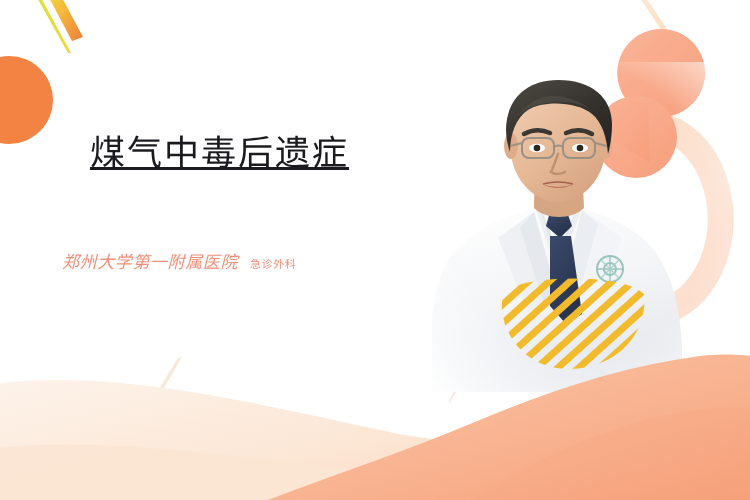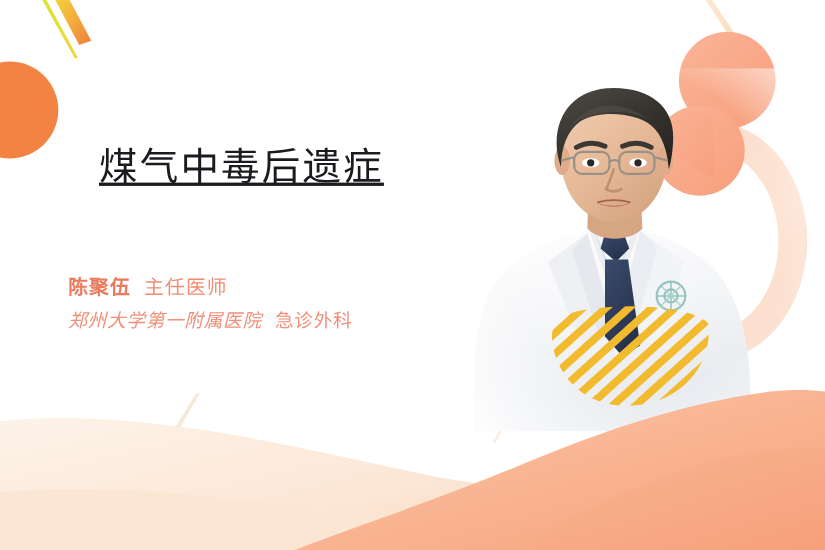--- a/index.html
+++ b/index.html
@@ -115,21 +115,21 @@
     margin-left: 12px;
   }
   .hospital {
     font-size: 17px;
     font-weight: 400;
     color: #f0907a;
     letter-spacing: 0.6px;
     font-style: italic;
   }
   .department {
-    font-size: 17px;
+    font-size: 11px;
     font-weight: 400;
     color: #f0907a;
     letter-spacing: 0.6px;
     margin-left: 12px;
   }
 </style>
 </head>
 <body>
 
 <div class="card">
@@ -397,21 +397,18 @@
                C 684 409, 720 406, 750 408
                L 750 500 Z" fill="url(#waveC)" opacity="0.65"></path>
     </svg>
   </div>
 
   <div class="content">
     <h1 class="title">煤气中毒后遗症</h1>
 
     <div class="meta">
       <div class="meta-row">
-        <span class="doctor-name">陈聚伍</span><span class="doctor-title">主任医师</span>
-      </div>
-      <div class="meta-row">
         <span class="hospital">郑州大学第一附属医院</span><span class="department">急诊外科</span>
       </div>
     </div>
   </div>
 
 </div>
 
 </body></html>

